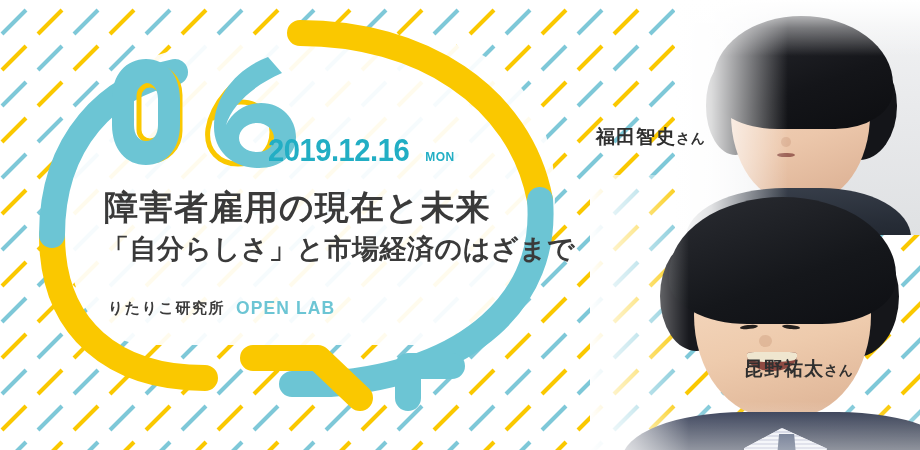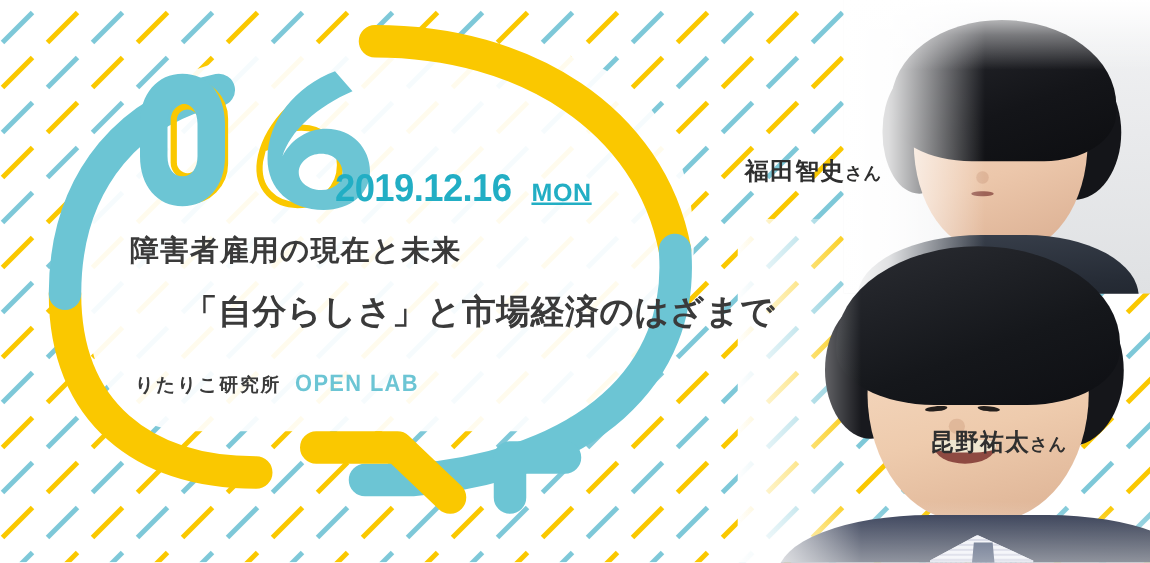--- a/index.html
+++ b/index.html
@@ -219,41 +219,39 @@
     white-space:nowrap;
   }
   .date-main{
     font-size:31px;font-weight:bold;
     letter-spacing:-0.5px;
     color:#22aec4;
     font-family:"Liberation Sans","DejaVu Sans",sans-serif;
     transform:scaleX(.94);transform-origin:left center;
   }
   .date-dow{
-    font-size:20px;font-weight:bold;
+    font-size:12px;font-weight:bold;
     letter-spacing:.5px;
     color:#22aec4;
-    text-decoration:underline;
   }
 
   
   .title-main{
     position:absolute;left:26px;top:140px;
-    font-size:23px;font-weight:bold;
+    font-size:34px;font-weight:bold;
     color:#3a3a3a;
     letter-spacing:1px;
     white-space:nowrap;
   }
   .title-sub{
     position:absolute;left:24px;top:186px;
     font-size:27px;font-weight:bold;
     color:#3a3a3a;
     letter-spacing:.5px;
     white-space:nowrap;
-    margin-left:45px;
   }
 
   
   .logo-row{
     position:absolute;left:30px;top:252px;
     display:flex;align-items:center;gap:11px;
     white-space:nowrap;
   }
   .logo-jp{
     font-size:15px;font-weight:bold;
@@ -269,21 +267,21 @@
   
   .name-tag{
     position:absolute;
     white-space:nowrap;
     display:flex;align-items:baseline;
     color:#2f2f2f;
   }
   .name-tag .kanji{font-size:19px;font-weight:bold;letter-spacing:1px;}
   .name-tag .hon{font-size:14px;font-weight:bold;letter-spacing:.5px;margin-top:22px;}
   .name-top{left:596px;top:108px;}
-  .name-bottom{left:744px;top:325px;}
+  .name-bottom{left:744px;top:340px;}
 </style>
 </head>
 <body>
 
 <div class="banner">
 
   <svg class="bg-pattern" width="920" height="450" viewBox="0 0 920 450" xmlns="http://www.w3.org/2000/svg" style="position:absolute;inset:0;">
     <defs>
       <pattern id="dashes" width="72" height="72" patternUnits="userSpaceOnUse">
         <g stroke-linecap="butt" stroke-width="4">

